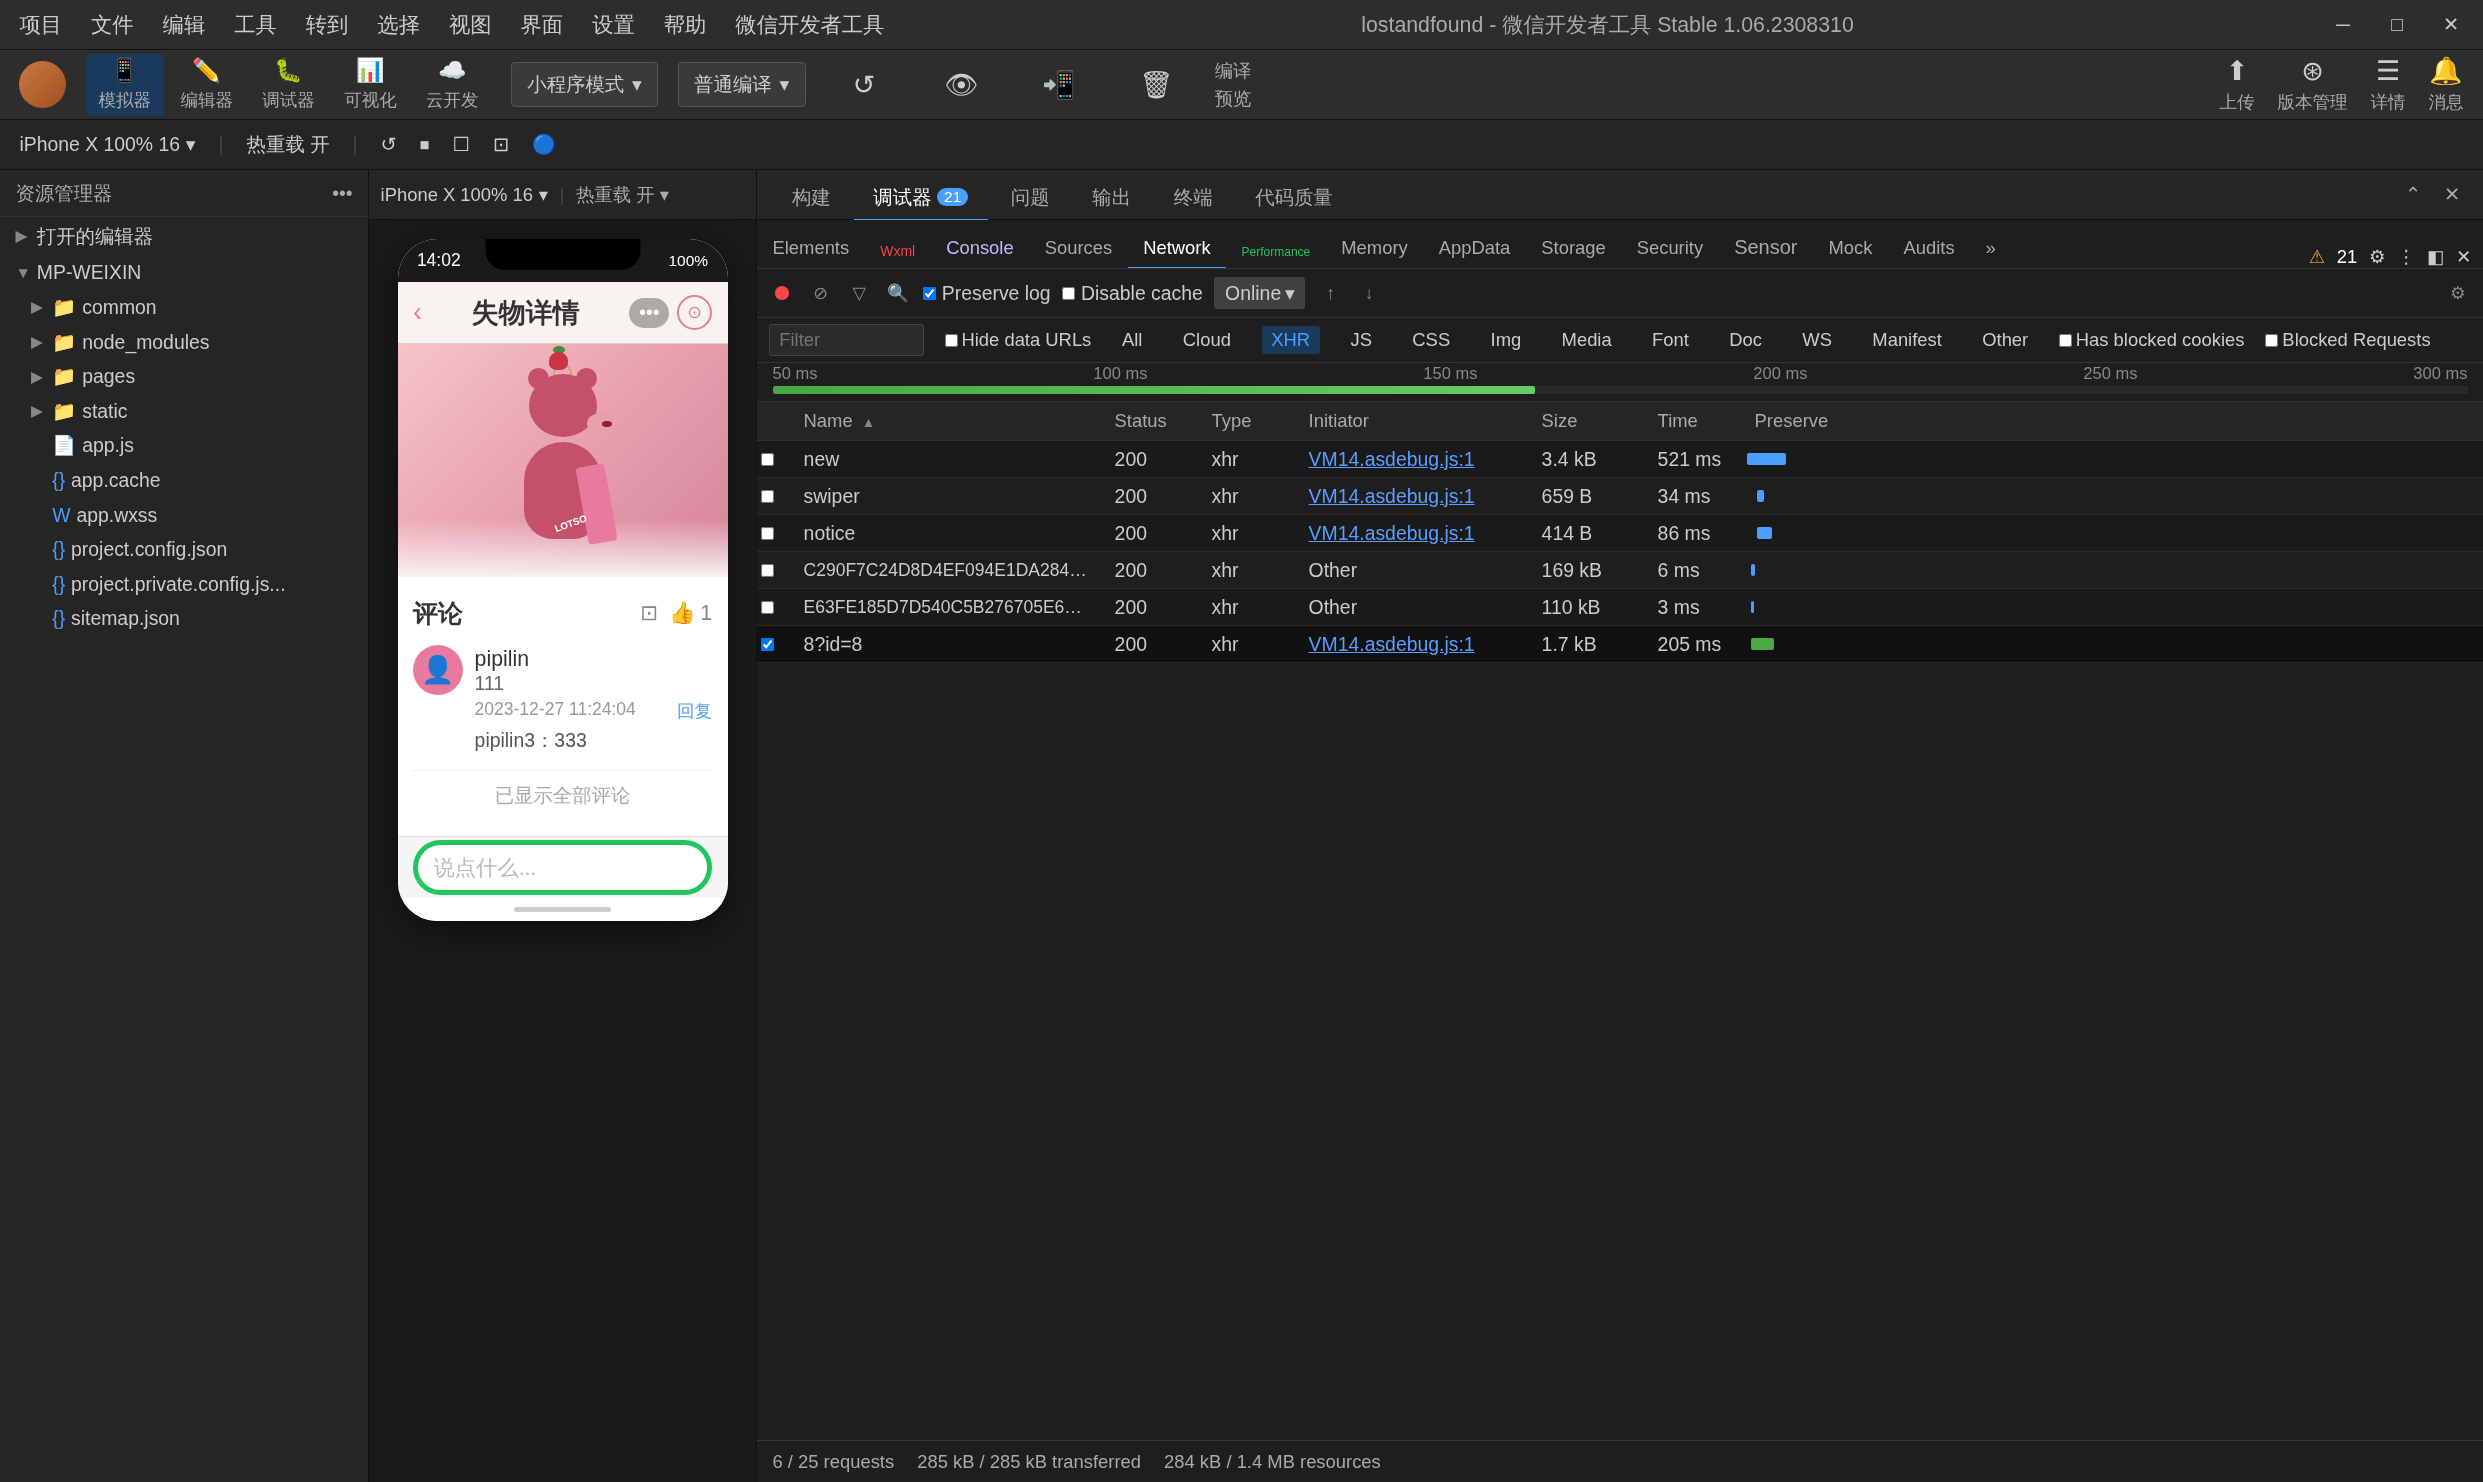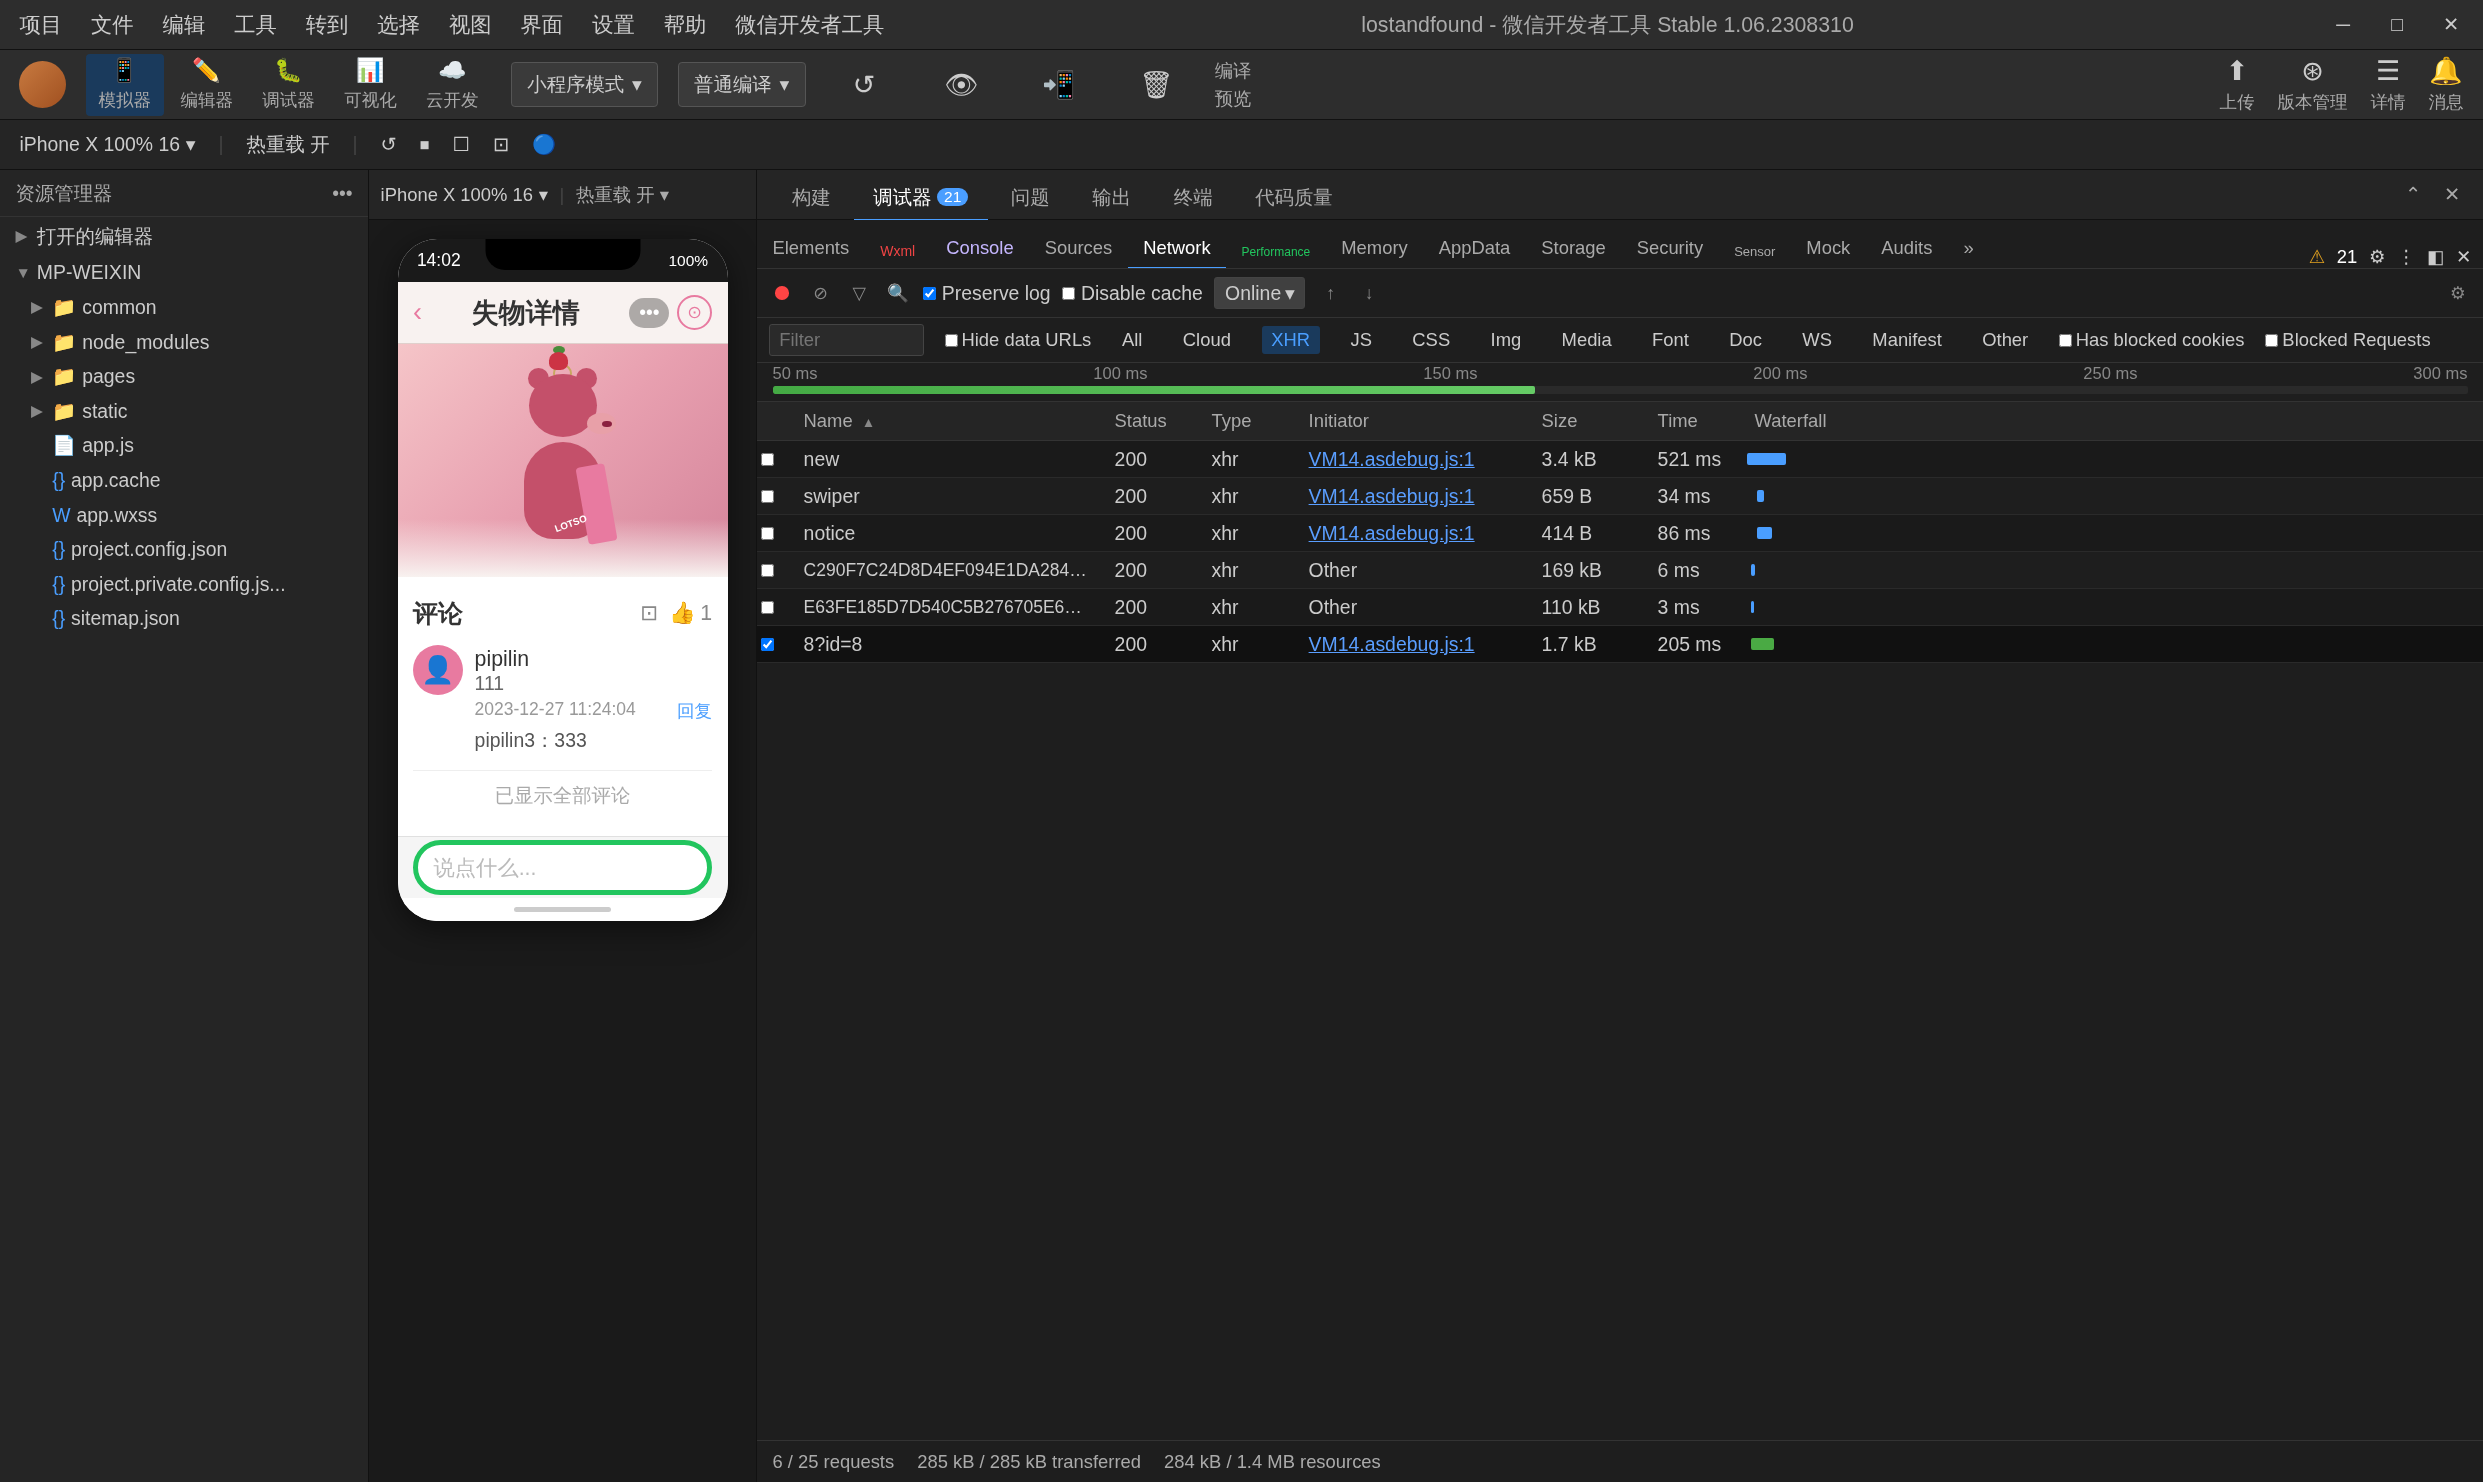--- a/index.html
+++ b/index.html
@@ -1112,21 +1112,21 @@
         <div style="padding:7.8px 15.5px;font-size:18.4px;color:#aaa;cursor:pointer;border-bottom:1.9px solid transparent;">Elements</div>
         <div style="padding:7.8px 15.5px;font-size:14px;color:#ef4444;cursor:pointer;border-bottom:1.9px solid transparent;">Wxml</div>
         <div style="padding:7.8px 15.5px;font-size:18.4px;color:#c4b5fd;cursor:pointer;border-bottom:1.9px solid transparent;">Console</div>
         <div style="padding:7.8px 15.5px;font-size:18.4px;color:#aaa;cursor:pointer;border-bottom:1.9px solid transparent;">Sources</div>
         <div style="padding:7.8px 15.5px;font-size:18.4px;color:#fff;cursor:pointer;border-bottom:1.9px solid #4a9eff;">Network</div>
         <div style="padding:7.8px 15.5px;font-size:12px;color:#22c55e;cursor:pointer;border-bottom:1.9px solid transparent;">Performance</div>
         <div style="padding:7.8px 15.5px;font-size:18.4px;color:#aaa;cursor:pointer;border-bottom:1.9px solid transparent;">Memory</div>
         <div style="padding:7.8px 15.5px;font-size:18.4px;color:#aaa;cursor:pointer;border-bottom:1.9px solid transparent;">AppData</div>
         <div style="padding:7.8px 15.5px;font-size:18.4px;color:#aaa;cursor:pointer;border-bottom:1.9px solid transparent;">Storage</div>
         <div style="padding:7.8px 15.5px;font-size:18.4px;color:#aaa;cursor:pointer;border-bottom:1.9px solid transparent;">Security</div>
-        <div style="padding:7.8px 15.5px;font-size:13px;color:#aaa;cursor:pointer;border-bottom:1.9px solid transparent;">Sensor</div>
+        <div style="padding:7.8px 15.5px;font-size:20px;color:#aaa;cursor:pointer;border-bottom:1.9px solid transparent;">Sensor</div>
         <div style="padding:7.8px 15.5px;font-size:18.4px;color:#aaa;cursor:pointer;border-bottom:1.9px solid transparent;">Mock</div>
         <div style="padding:7.8px 15.5px;font-size:18.4px;color:#aaa;cursor:pointer;border-bottom:1.9px solid transparent;">Audits</div>
         <div style="padding:7.8px 15.5px;font-size:18.4px;color:#aaa;cursor:pointer;border-bottom:1.9px solid transparent;">»</div>
       </div>
       <div style="display:flex;align-items:center;gap:11.6px;padding:0 11.6px;color:#ccc;font-size:18.4px;flex-shrink:0;">
         <span style="color:#e0a020;">⚠</span>
         <span style="color:#fff;font-size:18.4px;">21</span>
         <span>⚙</span>
         <span>⋮</span>
         <span>◧</span>
@@ -1220,21 +1220,21 @@
         <div class="net-table-header">
           <div class="net-col col-check"></div>
           <div class="net-col col-name">
             Name <span class="net-sort-icon">▲</span>
           </div>
           <div class="net-col col-status">Status</div>
           <div class="net-col col-type">Type</div>
           <div class="net-col col-initiator">Initiator</div>
           <div class="net-col col-size">Size</div>
           <div class="net-col col-time">Time</div>
-          <div class="net-col col-waterfall">Waterfall</div>
+          <div class="net-col col-waterfall">Preserve</div>
         </div>
 
         <div class="net-row">
           <div class="net-col col-check"><input type="checkbox" style=""></div>
           <div class="net-col col-name">new</div>
           <div class="net-col col-status">200</div>
           <div class="net-col col-type">xhr</div>
           <div class="net-col col-initiator"><span class="initiator-link">VM14.asdebug.js:1</span></div>
           <div class="net-col col-size">3.4 kB</div>
           <div class="net-col col-time">521 ms</div>

